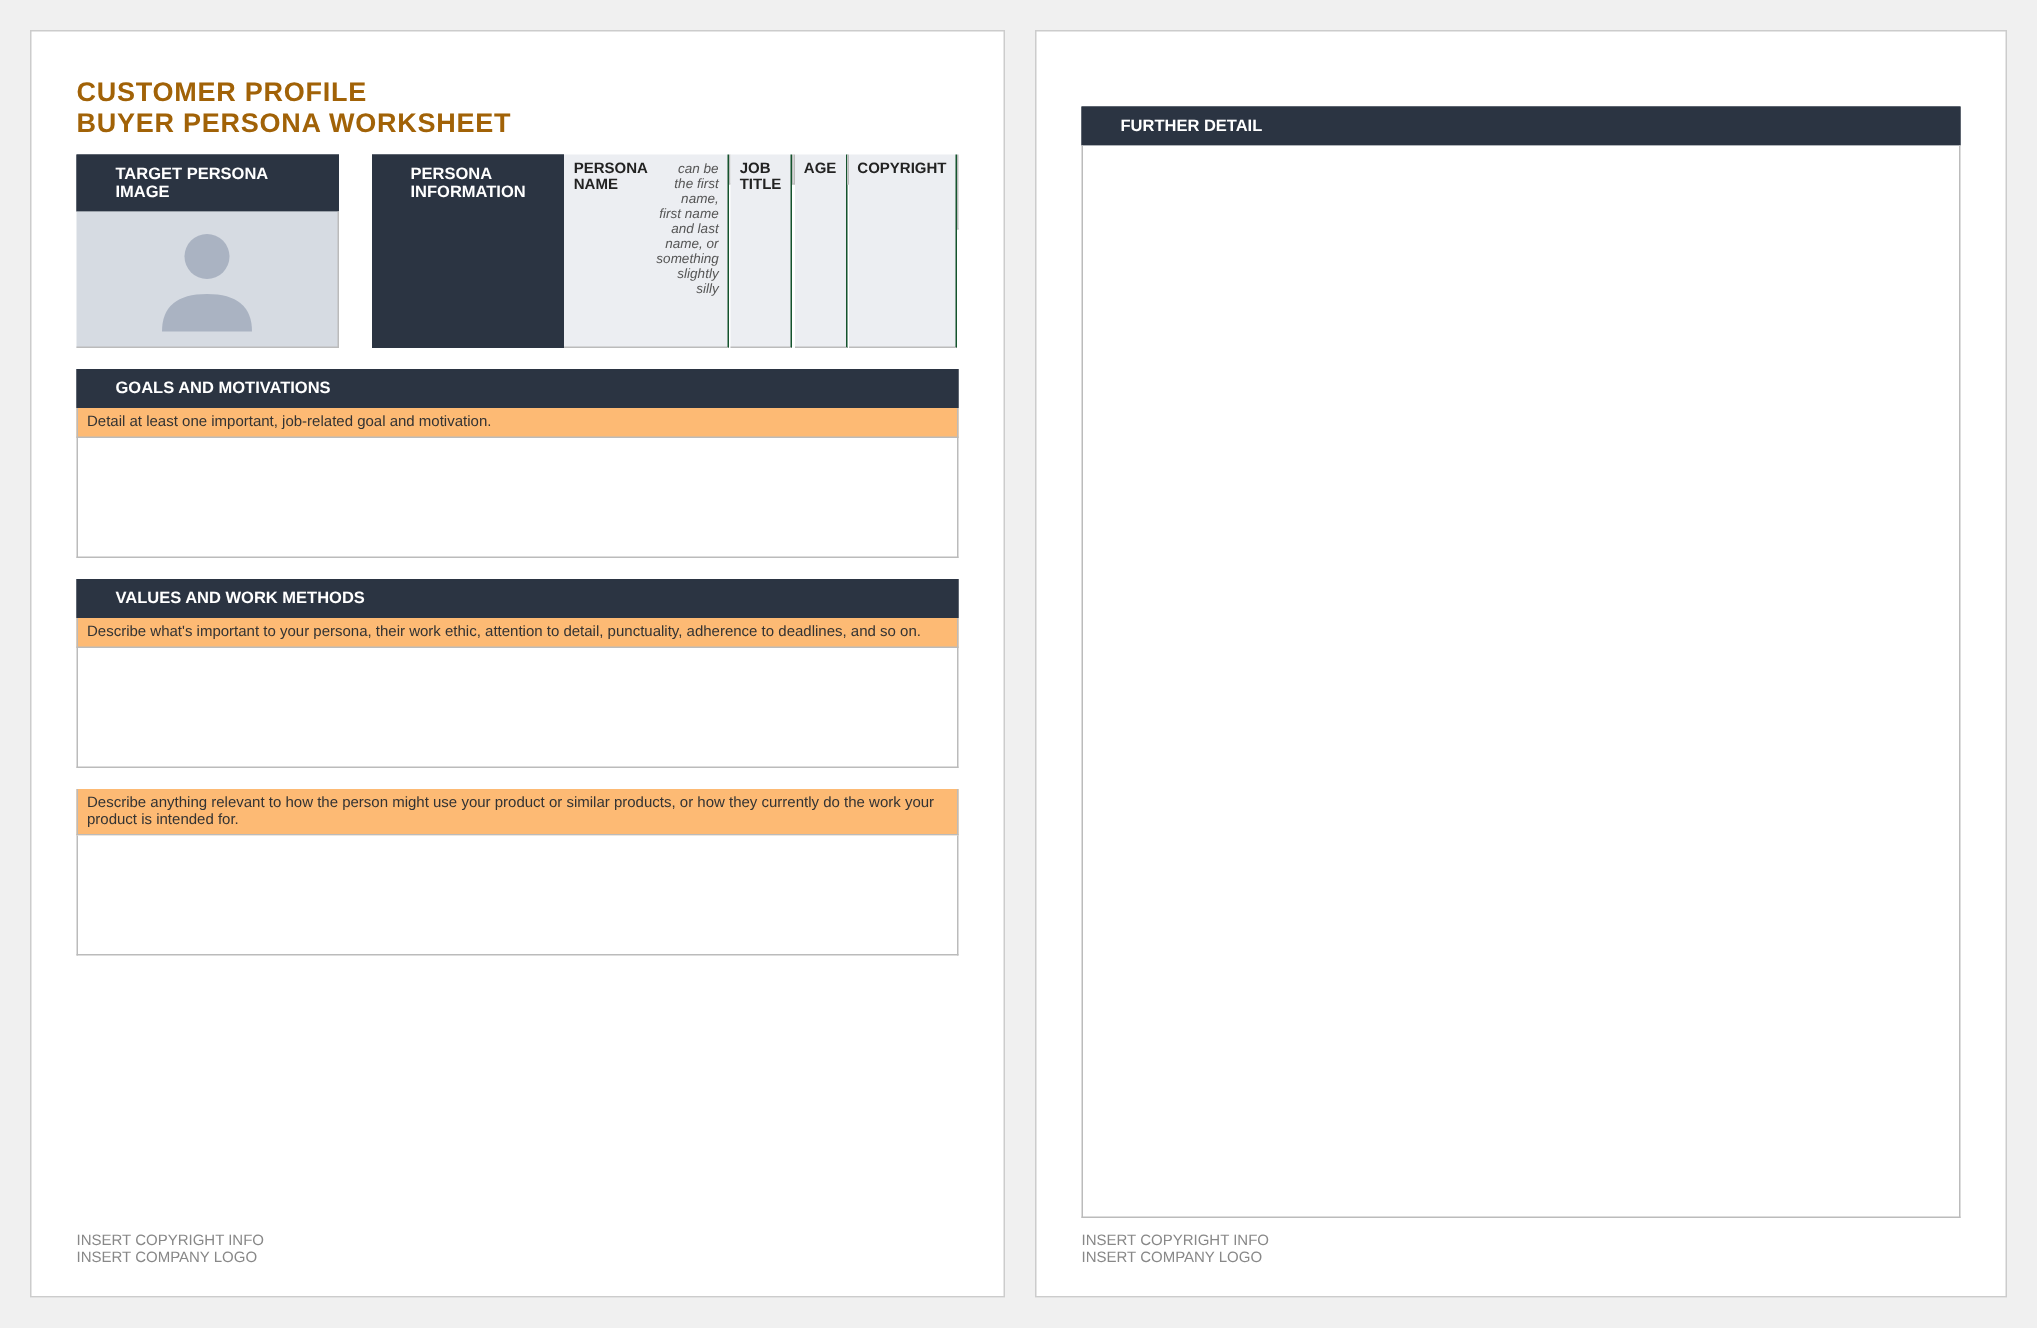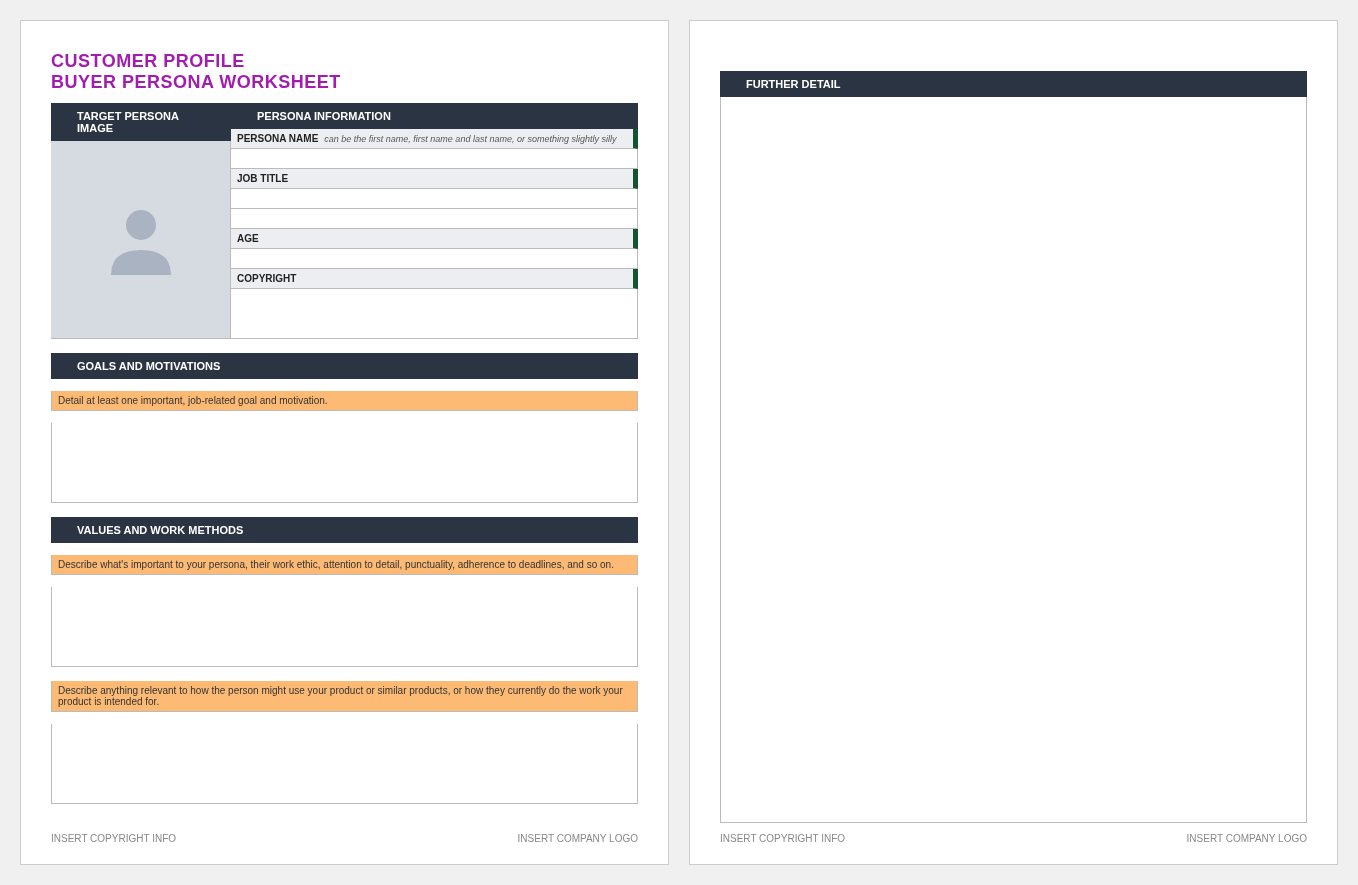--- a/index.html
+++ b/index.html
@@ -18,21 +18,21 @@
     border: 1px solid #ccc;
     padding: 30px 30px 20px 30px;
     display: flex;
     flex-direction: column;
     position: relative;
   }
   .title-block { margin-bottom: 10px; }
   .title-line {
     font-size: 18px;
     font-weight: bold;
-    color: #a21caf;
+    color: #a16207;
     letter-spacing: 0.5px;
   }
   .dark-header {
     background: #2b3442;
     color: #fff;
     font-size: 11px;
     font-weight: bold;
     padding: 6px 25px;
     border: 1px solid #2b3442;
   }
@@ -44,24 +44,24 @@
   }
   .img-placeholder {
     flex: 1;
     background: #d6dbe2;
     border-right: 1px solid #bbb;
     border-bottom: 1px solid #bbb;
     display: flex;
     align-items: center;
     justify-content: center;
   }
-  .col-info { flex: 1; display: flex; flex-direction: column; }
+  .col-info { flex: 1; display: flex; flex-direction: row; margin-left: 22px; }
   .field-row {
     border-bottom: 1px solid #bbb;
-    border-right: 5px solid #14532d;
+    border-right: 1px solid #14532d;
     background: #eceef2;
     padding: 4px 6px;
     font-size: 10px;
     font-weight: bold;
     color: #222;
     display: flex;
     align-items: baseline;
     gap: 6px;
   }
   .field-row .hint {
@@ -71,21 +71,21 @@
     font-size: 9px;
     text-align: right;
   }
   .field-input {
     border-bottom: 1px solid #bbb;
     border-right: 1px solid #bbb;
     background: #fff;
     height: 20px;
   }
   .field-input.last { flex: 1; min-height: 50px; }
-  .section { margin-top: 14px; display: flex; flex-direction: column; gap: 12px; }
+  .section { margin-top: 14px; display: flex; flex-direction: column; }
   .section .hint-row {
     background: #fdba74;
     border: 1px solid #bbb;
     border-top: none;
     font-size: 10px;
     color: #333;
     padding: 4px 6px;
   }
   .section .big-input {
     border: 1px solid #bbb;
@@ -93,20 +93,21 @@
     background: #fff;
     height: 80px;
   }
   .footer {
     margin-top: auto;
     display: flex;
     justify-content: space-between;
     font-size: 10px;
     color: #888;
     padding-top: 10px;
+    flex-direction: column;
   }
   .page2-body {
     border: 1px solid #bbb;
     border-top: none;
     flex: 1;
     background: #fff;
   }
   .page2-wrap { display:flex; flex-direction:column; flex:1; margin-top:20px; }
 </style>
 </head>

